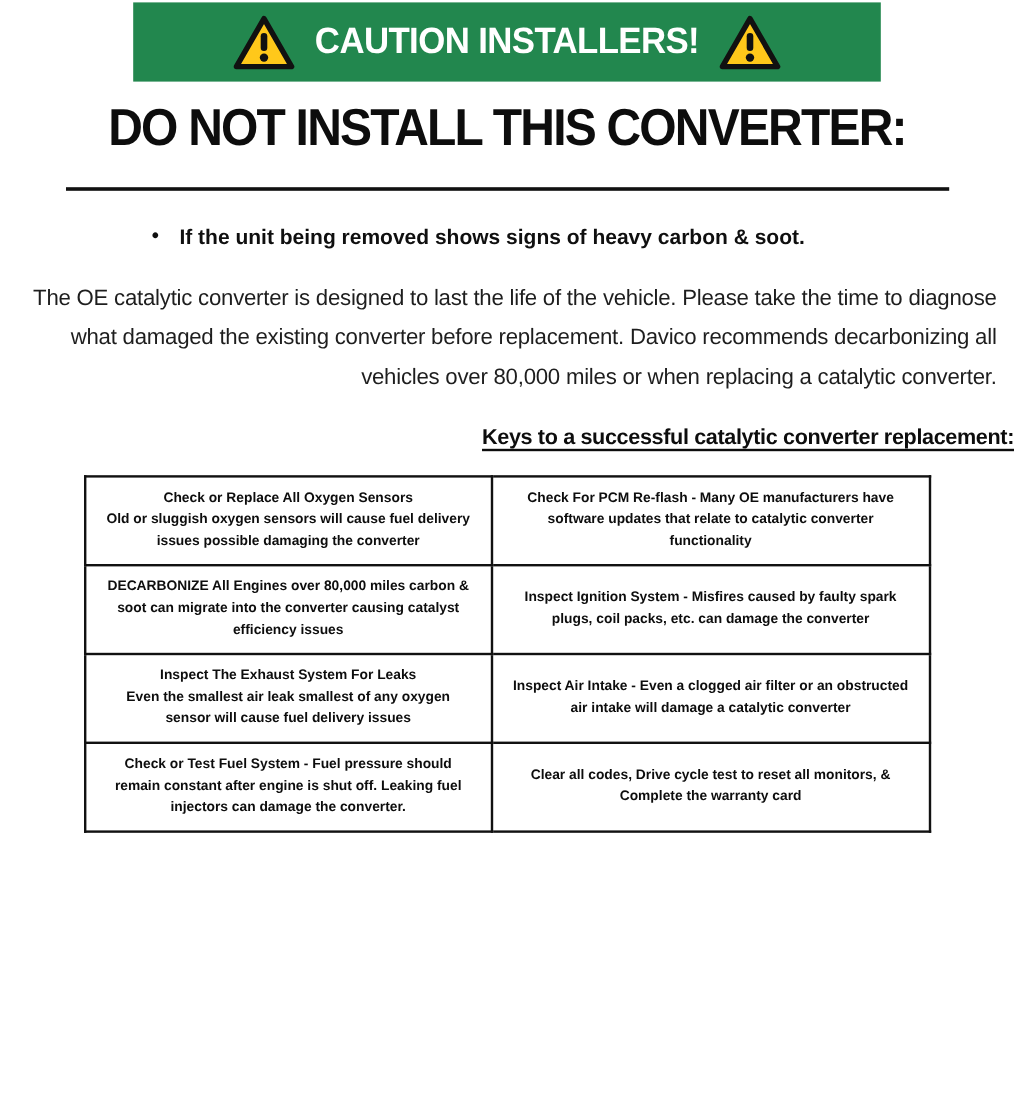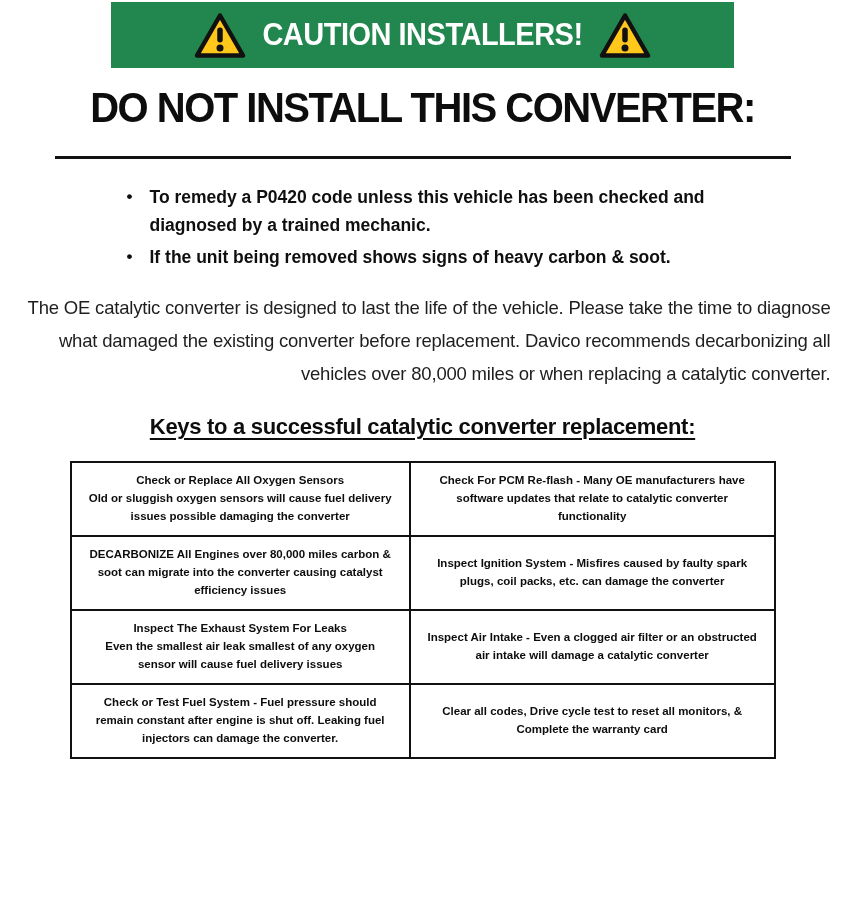--- a/index.html
+++ b/index.html
@@ -84,22 +84,22 @@
     font-size: 18.5px;
     font-weight: 400;
     line-height: 1.78;
     color: #1e1e1e;
     letter-spacing: -0.2px;
   }
 
   
   .keys-heading {
     margin-top: 23px;
-    text-align: center;
-    font-size: 22px;
+    text-align: right;
+    font-size: 18px;
     font-weight: 800;
     letter-spacing: -0.3px;
     color: #0d0d0d;
     text-decoration: underline;
     text-decoration-thickness: 2px;
     text-underline-offset: 4px;
   }
 
   
   table.keys-table {
@@ -141,21 +141,20 @@
       <rect x="46.5" y="31" width="11" height="30" rx="5.5" fill="#111111"></rect>
       <circle cx="52" cy="72" r="7" fill="#111111"></circle>
     </svg>
   </div>
 
   <h1 class="main-title">DO NOT INSTALL THIS CONVERTER:</h1>
 
   <hr class="rule">
 
   <ul class="warn-list">
-    <li>To remedy a P0420 code unless this vehicle has been checked and diagnosed by a trained mechanic.</li>
     <li>If the unit being removed shows signs of heavy carbon &amp; soot.</li>
   </ul>
 
   <p class="intro-paragraph">The OE catalytic converter is designed to last the life of the vehicle. Please take the time to diagnose what damaged the existing converter before replacement. Davico recommends decarbonizing all vehicles over 80,000 miles or when replacing a catalytic converter.</p>
 
   <h2 class="keys-heading">Keys to a successful catalytic converter replacement:</h2>
 
   <table class="keys-table">
     <colgroup>
         <col class="c-left">

